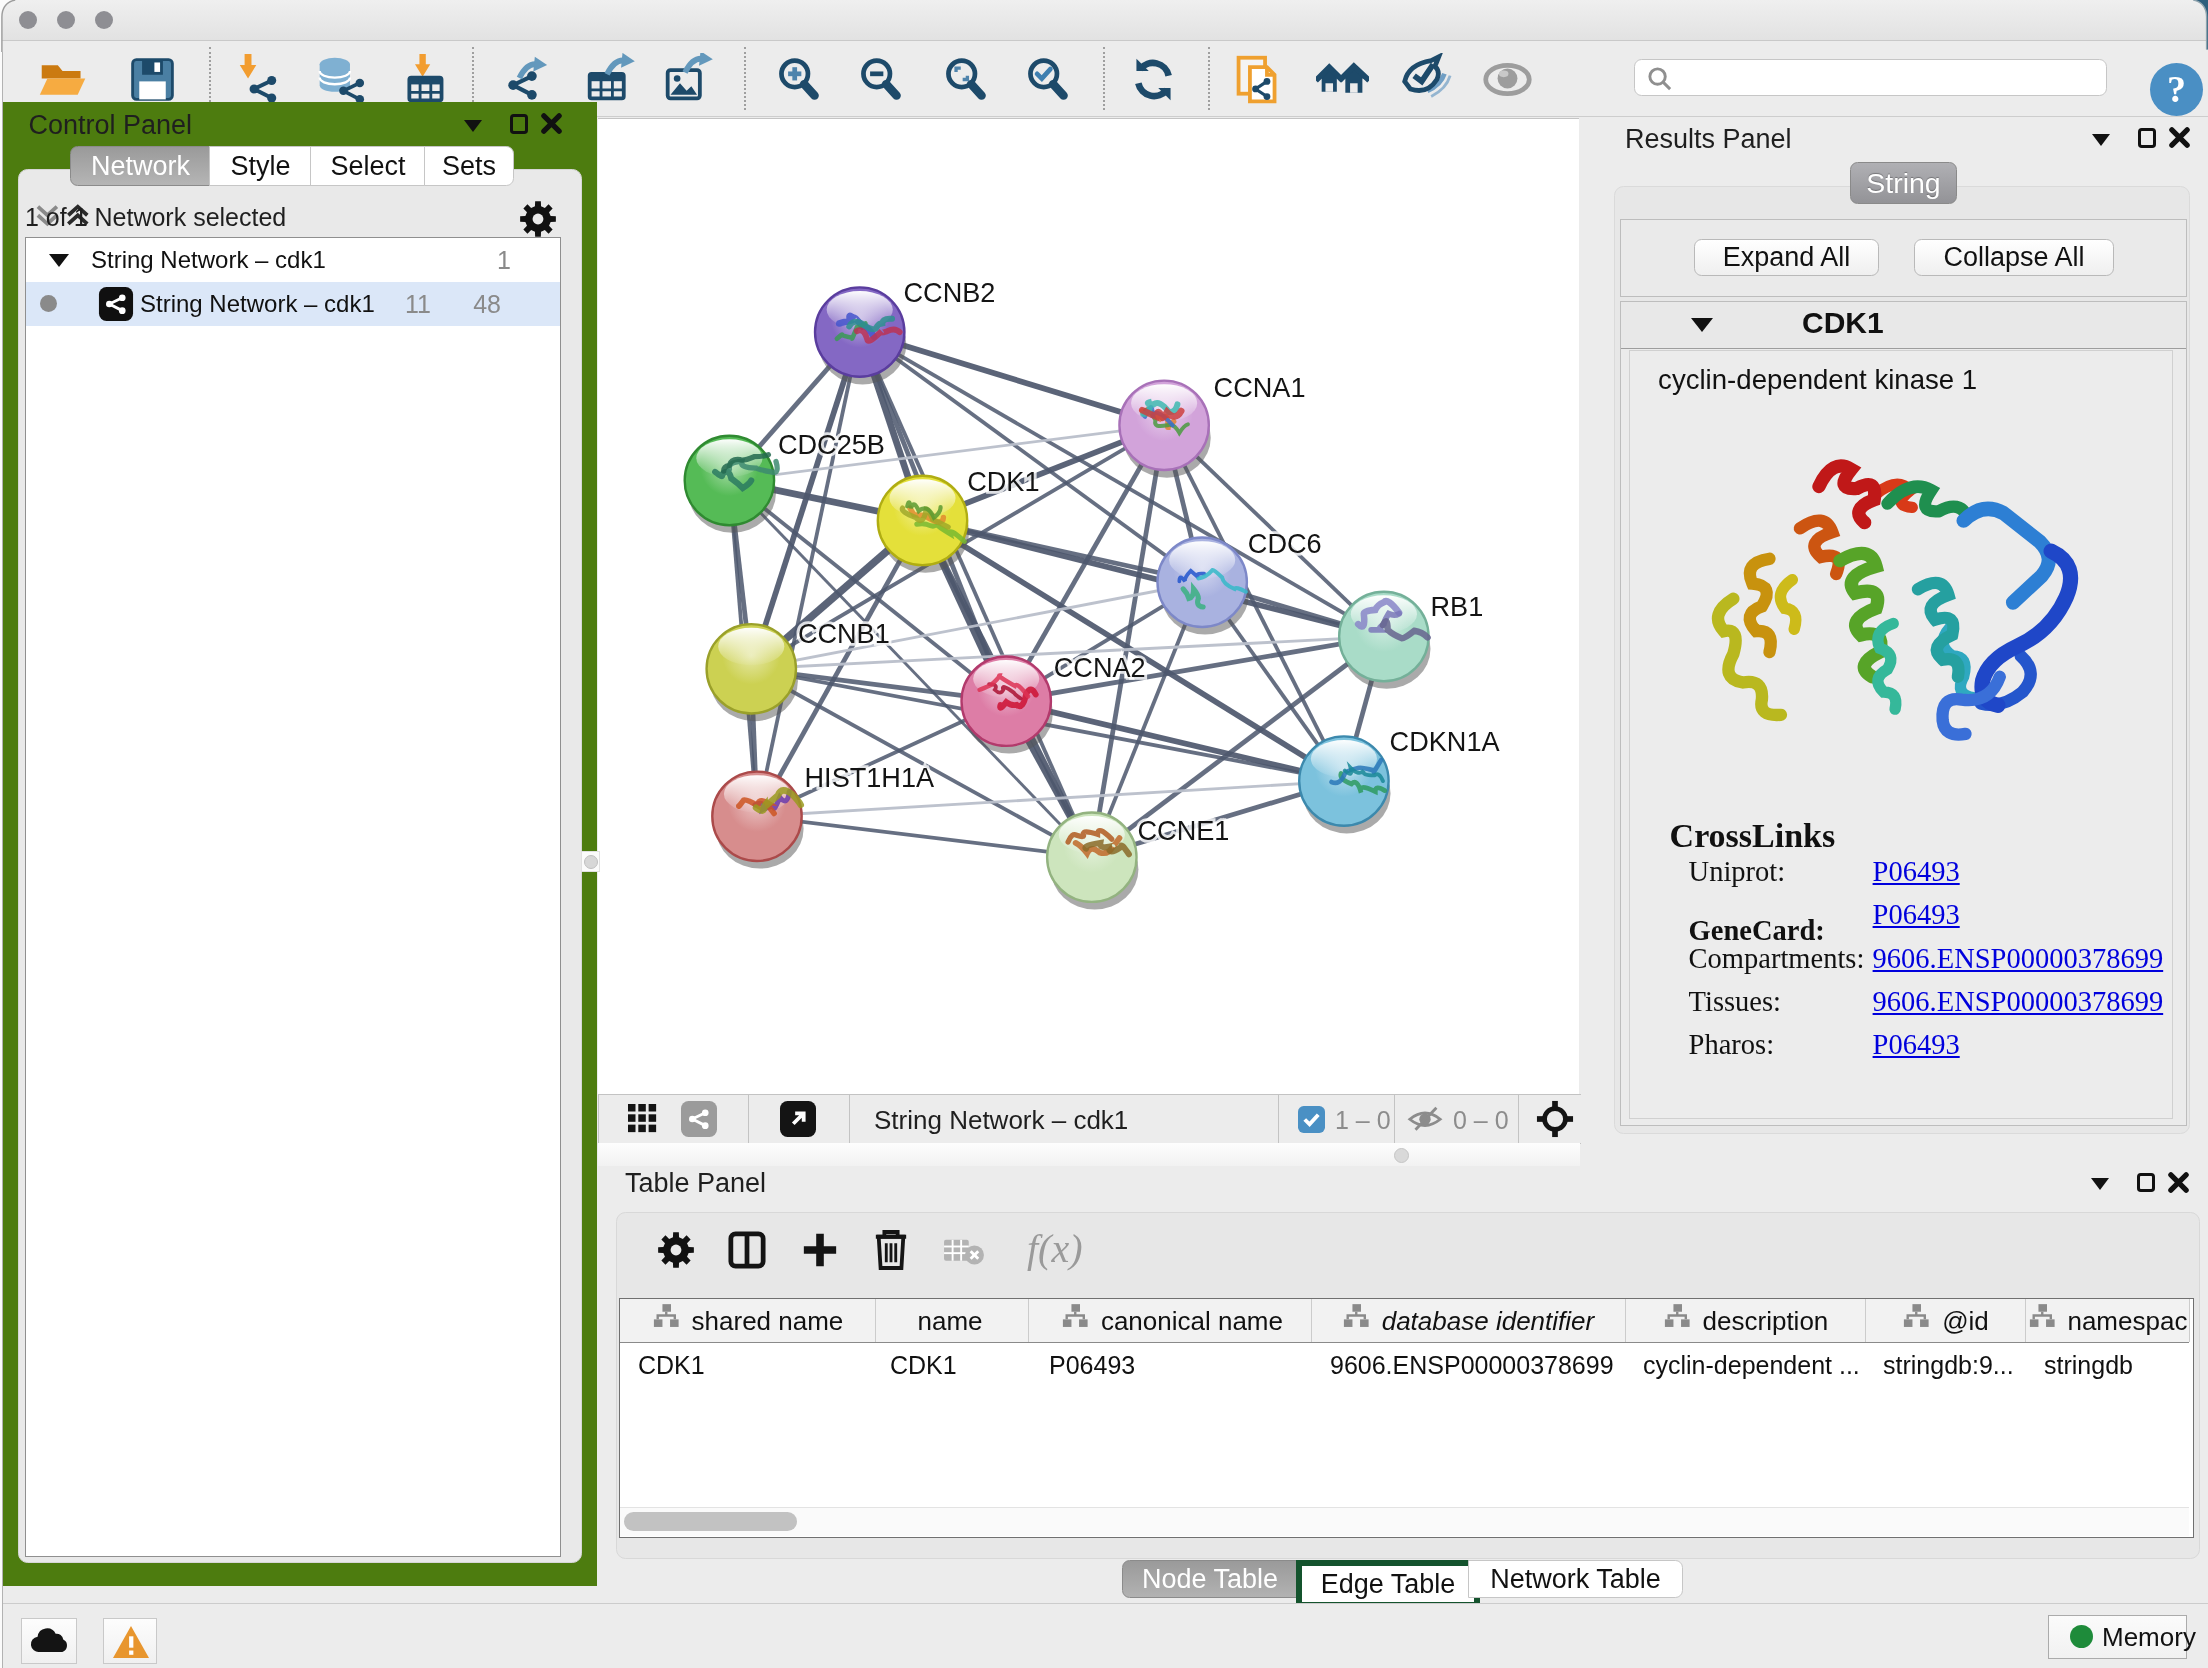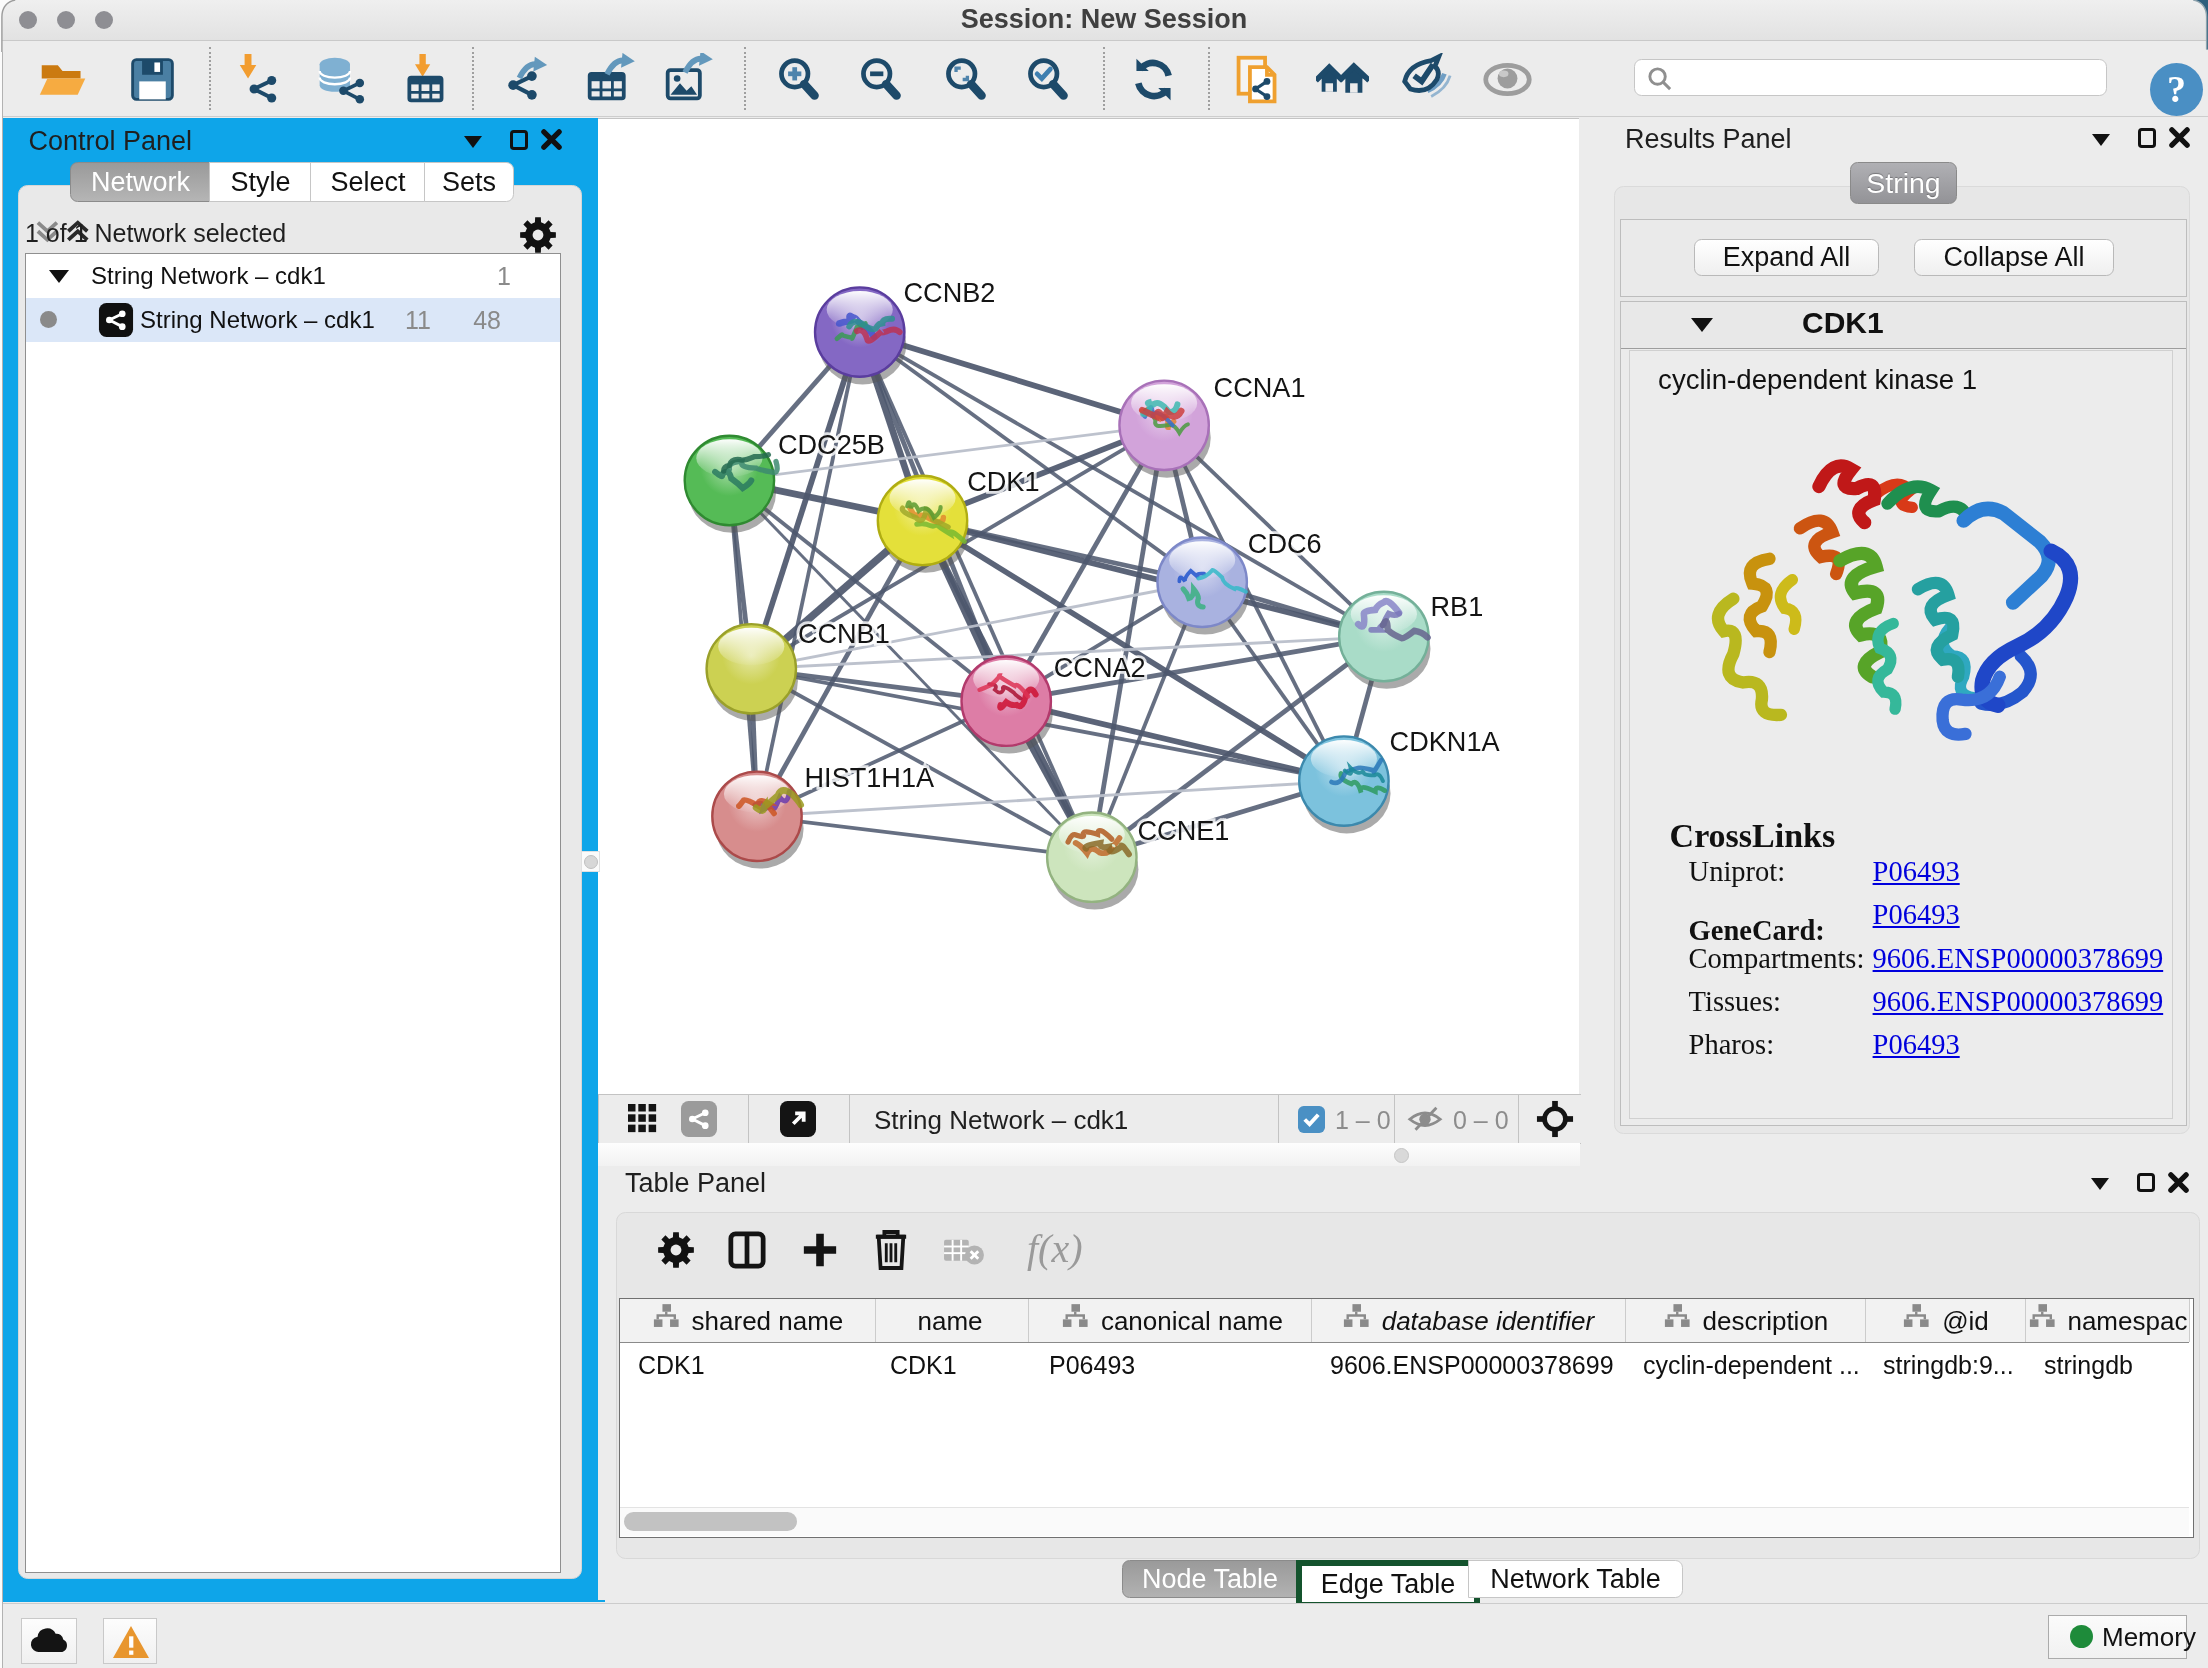--- a/index.html
+++ b/index.html
@@ -9,21 +9,20 @@
   .ptitle{font-size:27px;color:#1f1f1f;}
 </style>
 </head>
 <body>
 <div id="win">
 
   <div class="abs" style="left:0;top:0;width:2208px;height:40px;background:linear-gradient(#efefef,#e2e2e2);border-bottom:1.9px solid #c9c9c9;border-radius:11.4px 11.4px 0 0;">
     <div class="abs" style="left:19px;top:11.4px;width:18px;height:18px;border-radius:50%;background:#8e8e93;"></div>
     <div class="abs" style="left:57px;top:11.4px;width:18px;height:18px;border-radius:50%;background:#8e8e93;"></div>
     <div class="abs" style="left:95px;top:11.4px;width:18px;height:18px;border-radius:50%;background:#8e8e93;"></div>
-    <div class="abs" style="left:0;top:3.8px;width:2208px;text-align:center;font-size:27px;font-weight:bold;color:#404040;">Session: New Session</div>
   </div>
 
   <div id="toolbar" class="abs" style="left:0;top:42px;width:2208px;height:74px;background:#ececec;border-bottom:1.9px solid #cdcdcd;">
       <svg class="abs" style="left:37px;top:10.5px;" width="53" height="53" viewBox="0 0 56 56">
         <path d="M5 13 h17 l5 6 h19 v8 H5 z" fill="#cb7a10"></path>
         <path d="M11 27 h40 l-8 17 H3 z" fill="#f6ab41"></path>
       </svg>
       <svg class="abs" style="left:126px;top:10.5px;" width="53" height="53" viewBox="0 0 56 56">
         <rect x="7" y="7" width="42" height="42" rx="4" fill="#4a7fa3" stroke="#1d4a6a" stroke-width="3"></rect>
         <rect x="17" y="7" width="22" height="16" fill="#1d4a6a"></rect>
@@ -148,21 +147,21 @@
       <div class="abs" style="left:1208px;top:4.8px;width:0;height:63px;border-left:2.9px dotted #9f9f9f;"></div>
       <div class="abs" style="left:1634px;top:17px;width:471px;height:35px;background:#fff;border:1.9px solid #c6c6c6;border-radius:7.6px;">
         <svg class="abs" style="left:11.4px;top:4.8px;" width="27" height="27" viewBox="0 0 28 28">
           <circle cx="12" cy="12" r="8" fill="none" stroke="#8f8f8f" stroke-width="3"></circle>
           <line x1="18" y1="18" x2="25" y2="25" stroke="#8f8f8f" stroke-width="3"></line>
         </svg>
       </div>
       <div class="abs" style="left:2150px;top:21px;width:53px;height:53px;border-radius:50%;background:#4a8fc4;color:#fff;font-size:38px;font-weight:bold;text-align:center;line-height:53px;font-family:'Liberation Serif',serif;">?</div>
     </div>
 
-  <div class="abs" style="left:0;top:118px;width:597px;height:1484px;background:#0ea5e9;padding-left:8px;">
+  <div class="abs" style="left:0;top:102px;width:597px;height:1484px;background:#4d7c0f;">
     <div class="abs ptitle" style="left:28.5px;top:7.6px;">Control Panel</div>
 
     <div id="cp-icons" class="abs" style="left:460px;top:9.5px;">
         <div class="abs" style="left:3.8px;top:8.6px;width:0;height:0;border-left:9.5px solid transparent;border-right:9.5px solid transparent;border-top:12.4px solid #111;"></div>
         <div class="abs" style="left:50px;top:2.9px;width:12.4px;height:13.3px;border:3.3px solid #111;border-radius:3.8px;"></div>
         <svg class="abs" style="left:81px;top:1.9px;" width="21" height="21" viewBox="0 0 22 22">
           <path d="M3 3 L19 19 M19 3 L3 19" stroke="#111" stroke-width="5.5" stroke-linecap="round"></path>
         </svg>
       </div>
 

